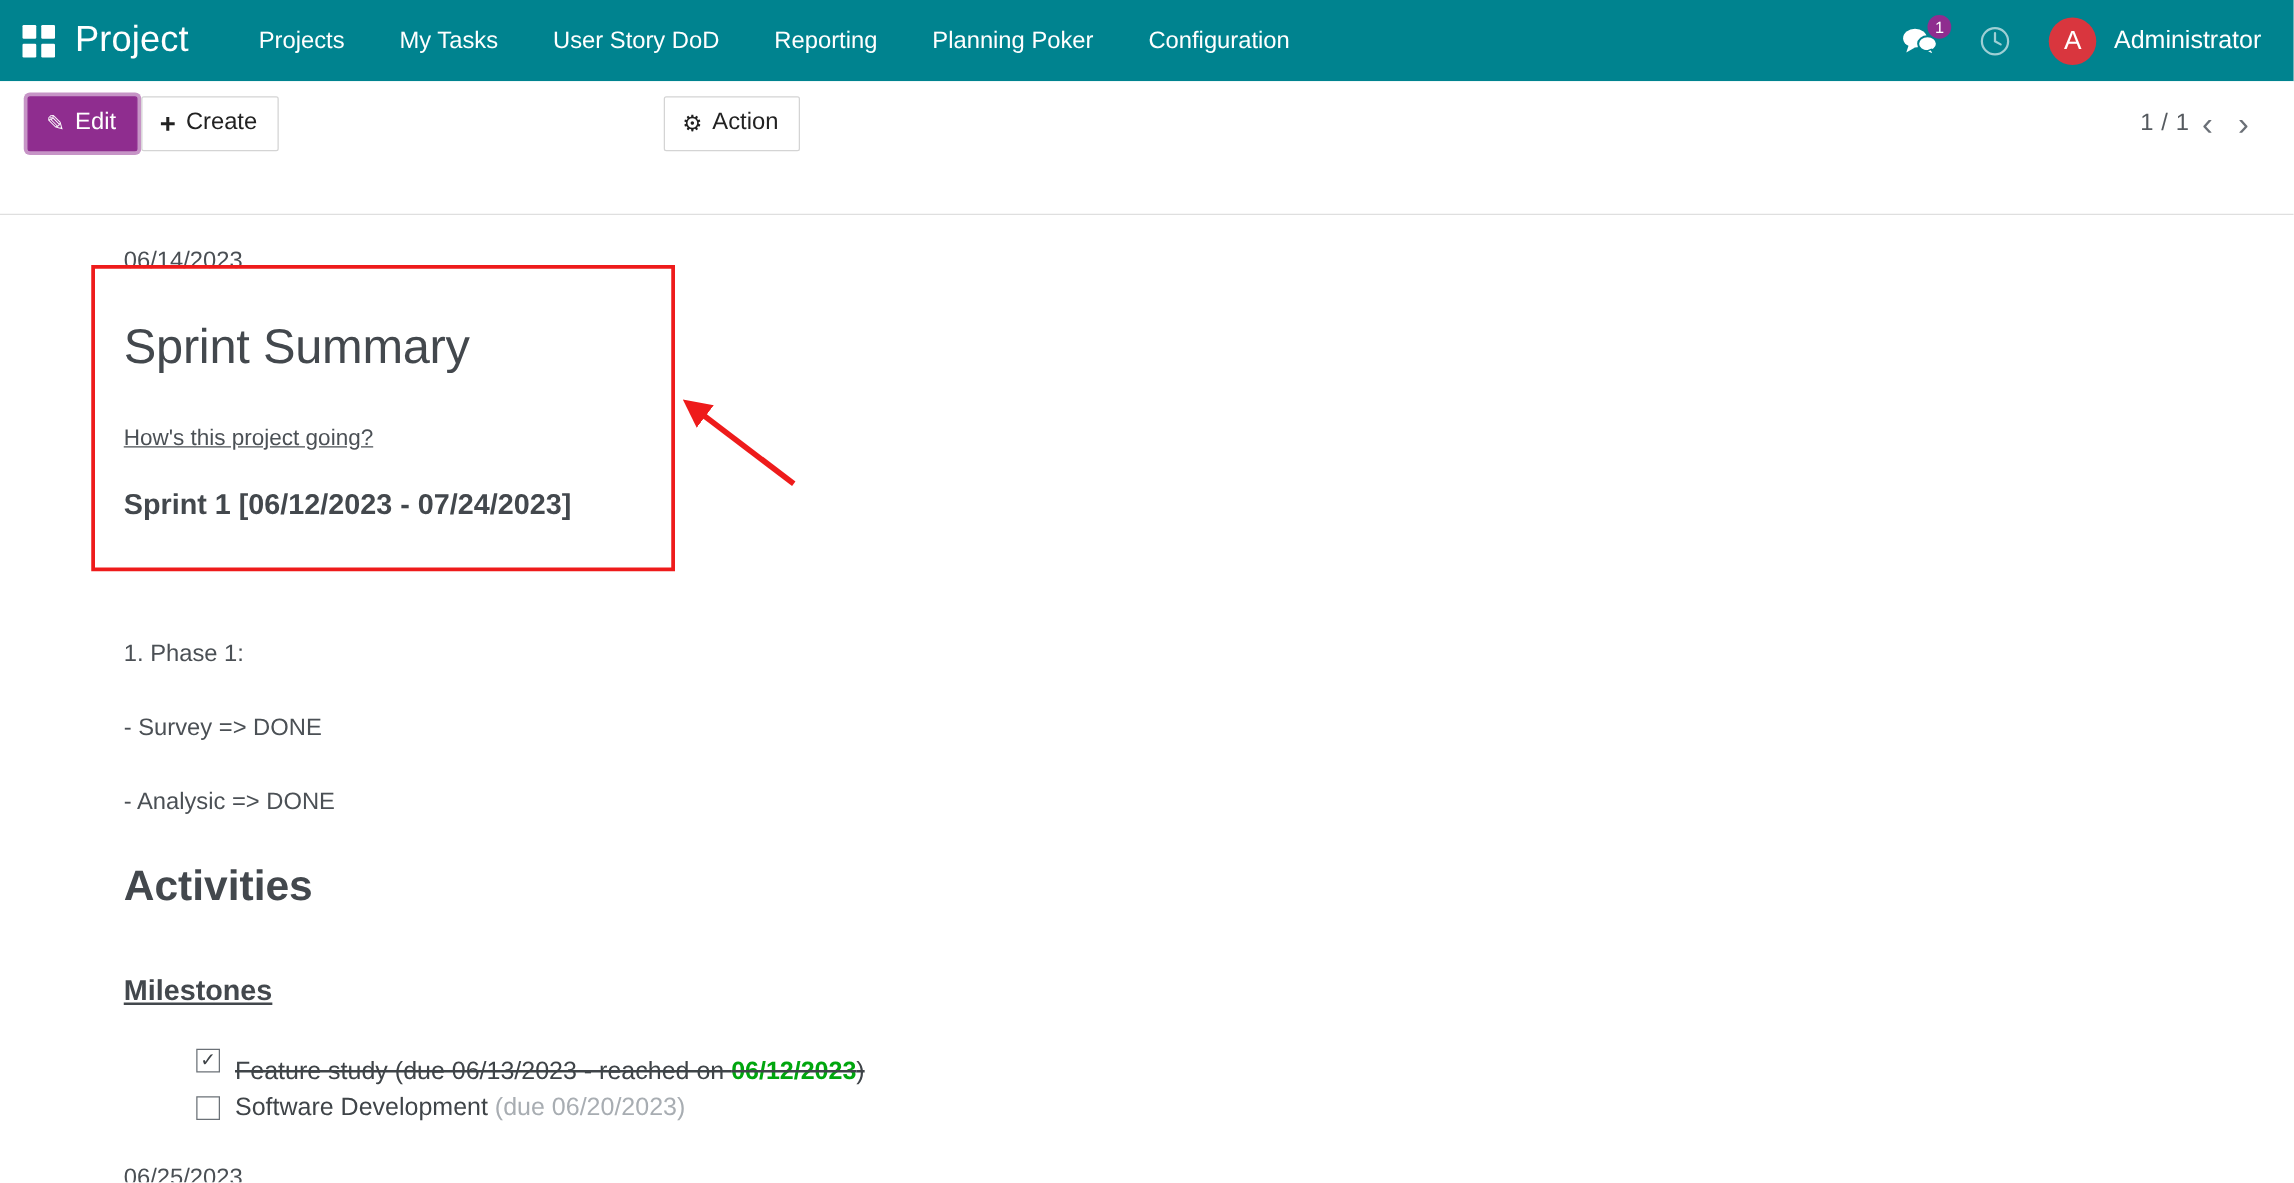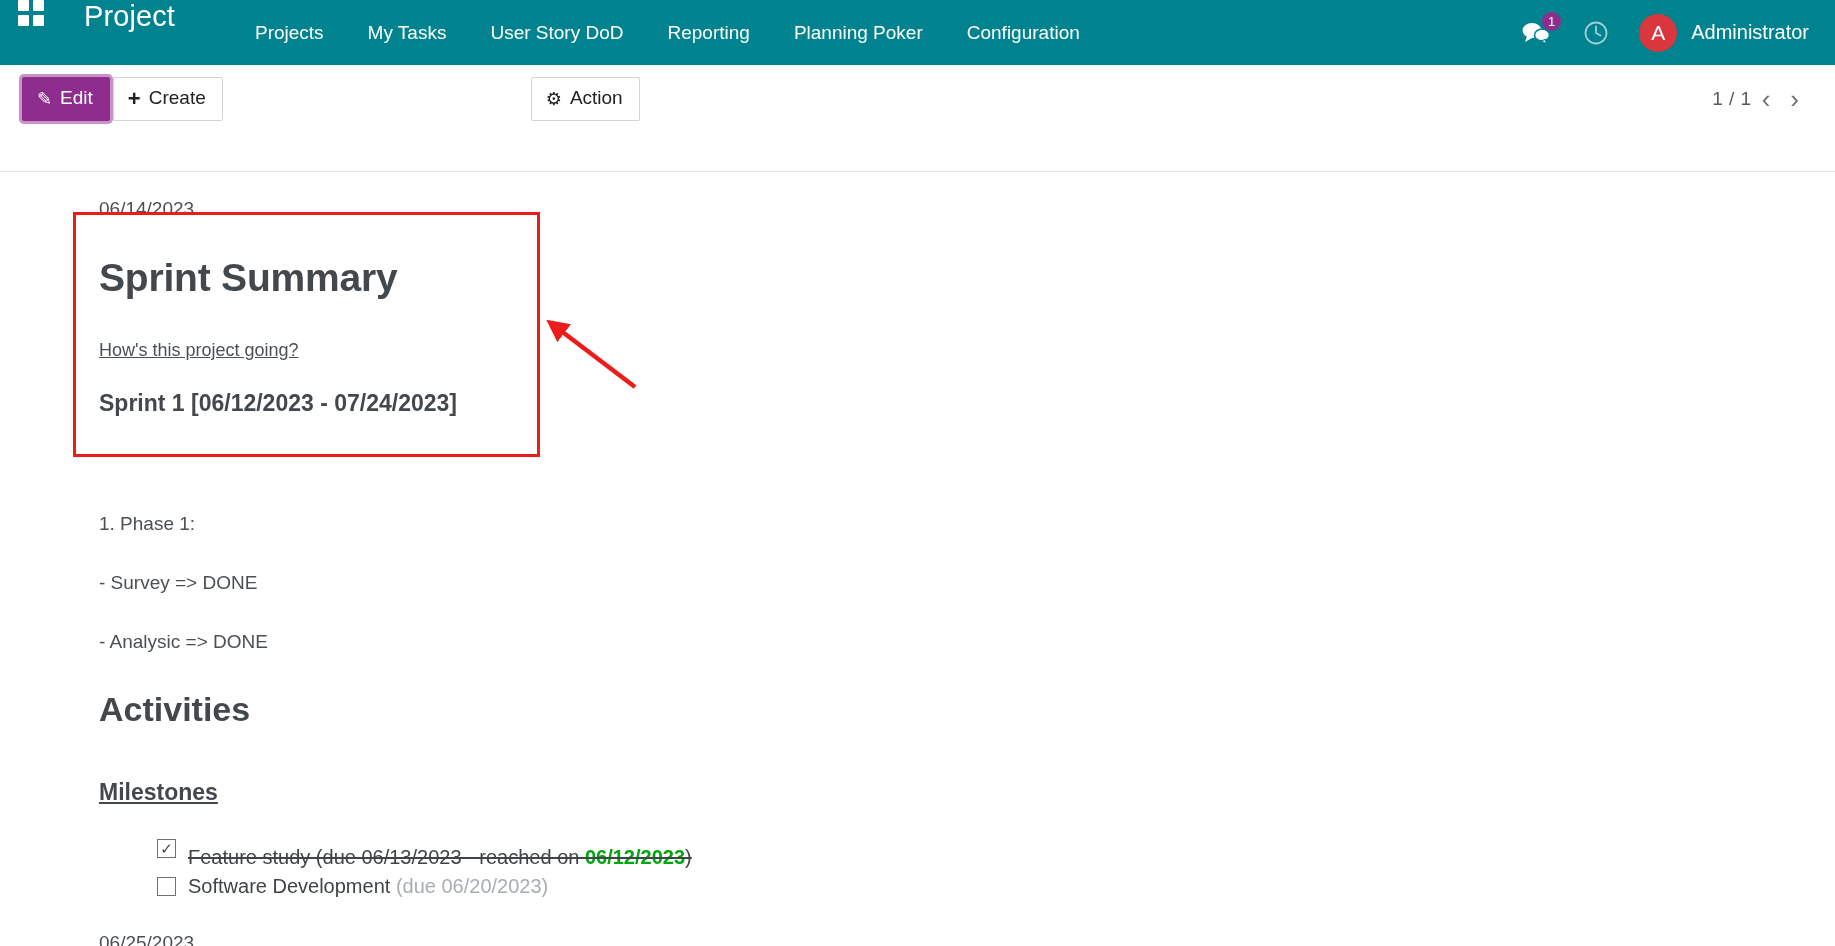--- a/index.html
+++ b/index.html
@@ -13,25 +13,24 @@
     font-family: "Liberation Sans", sans-serif;
     overflow: hidden;
     -webkit-font-smoothing: antialiased;
   }
 
   
   .navbar {
     height: 65px;
     background: #00838f;
     display: flex;
-    align-items: flex-start;
+    align-items: center;
     padding: 0 24px 0 18px;
     box-sizing: border-box;
     color: #ffffff;
-    gap: 24px;
   }
   .apps-icon {
     width: 26px;
     height: 26px;
     display: grid;
     grid-template-columns: 11px 11px;
     grid-template-rows: 11px 11px;
     gap: 4px;
     margin-right: 16px;
     cursor: pointer;
@@ -217,21 +216,21 @@
     padding: 26px 0 0 95px;
     position: relative;
   }
   .update-date {
     font-size: 19px;
     color: #4a4f54;
     margin: 0 0 36px 0;
   }
   .update-title {
     font-size: 39px;
-    font-weight: bold;
+    font-weight: normal;
     color: #43484d;
     margin: 0 0 40px 0;
     letter-spacing: -.2px;
   }
   .update-question {
     font-size: 18px;
     color: #4b5055;
     margin: 0 0 29px 0;
     text-decoration: underline;
   }

